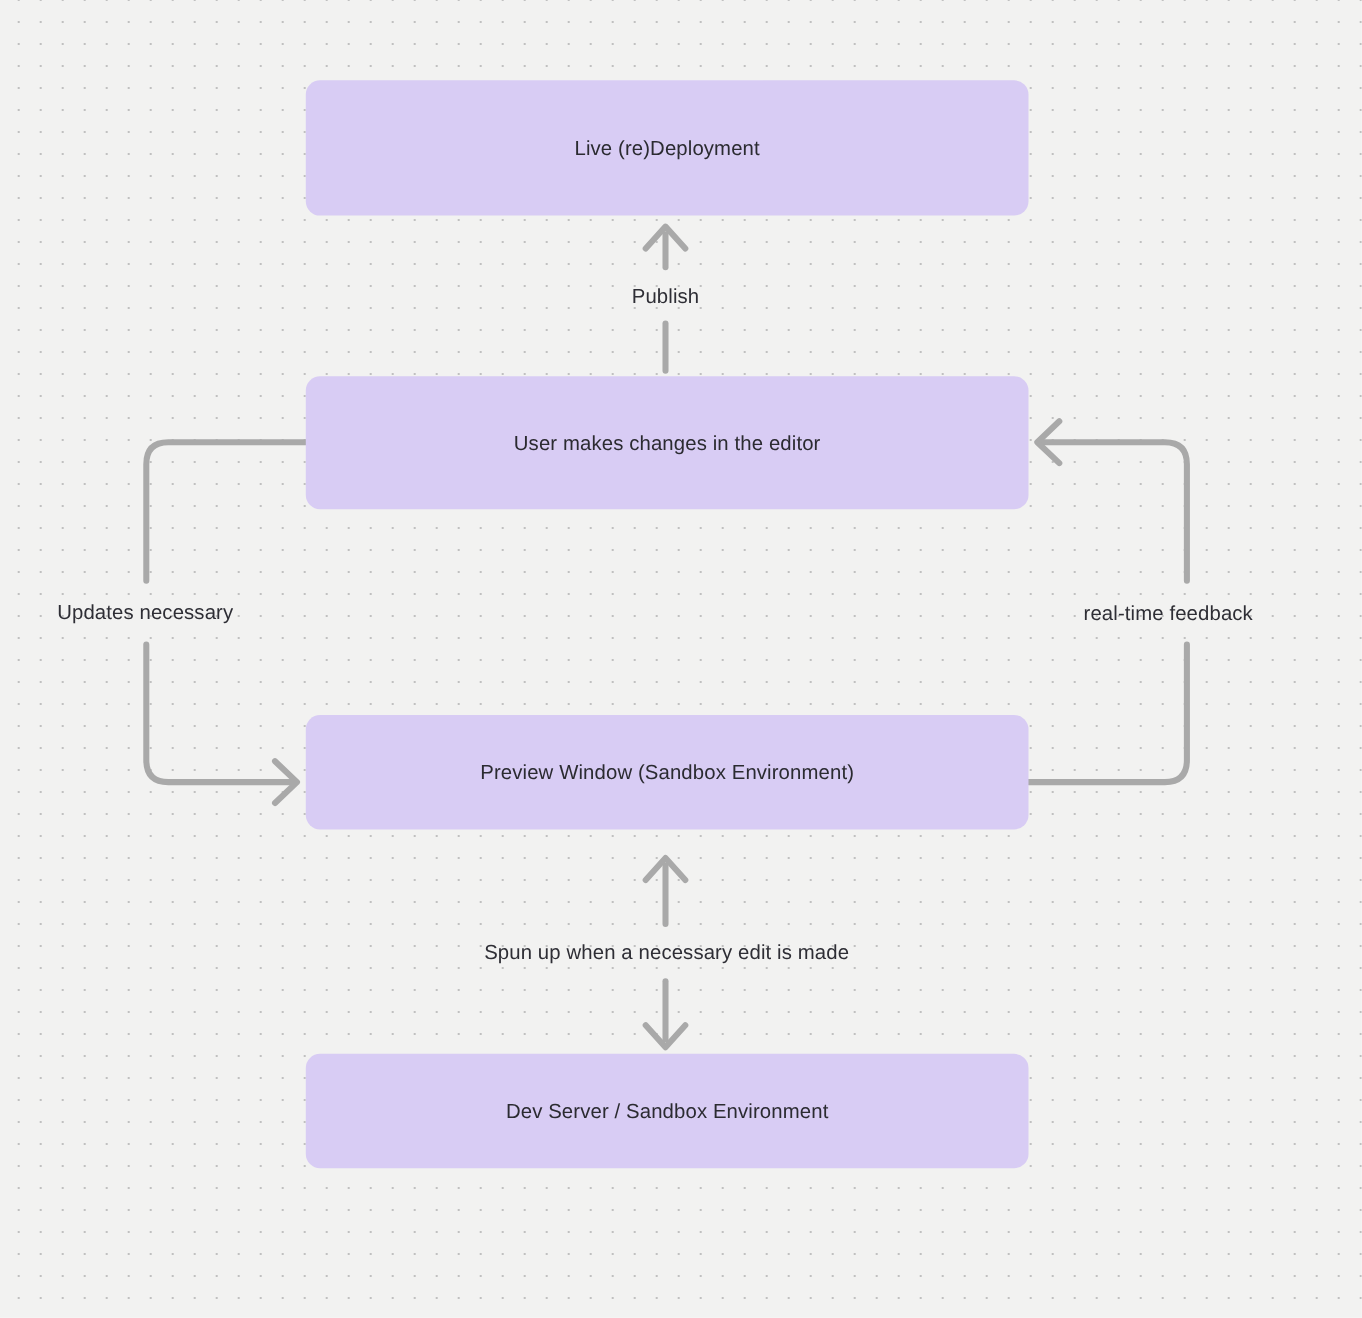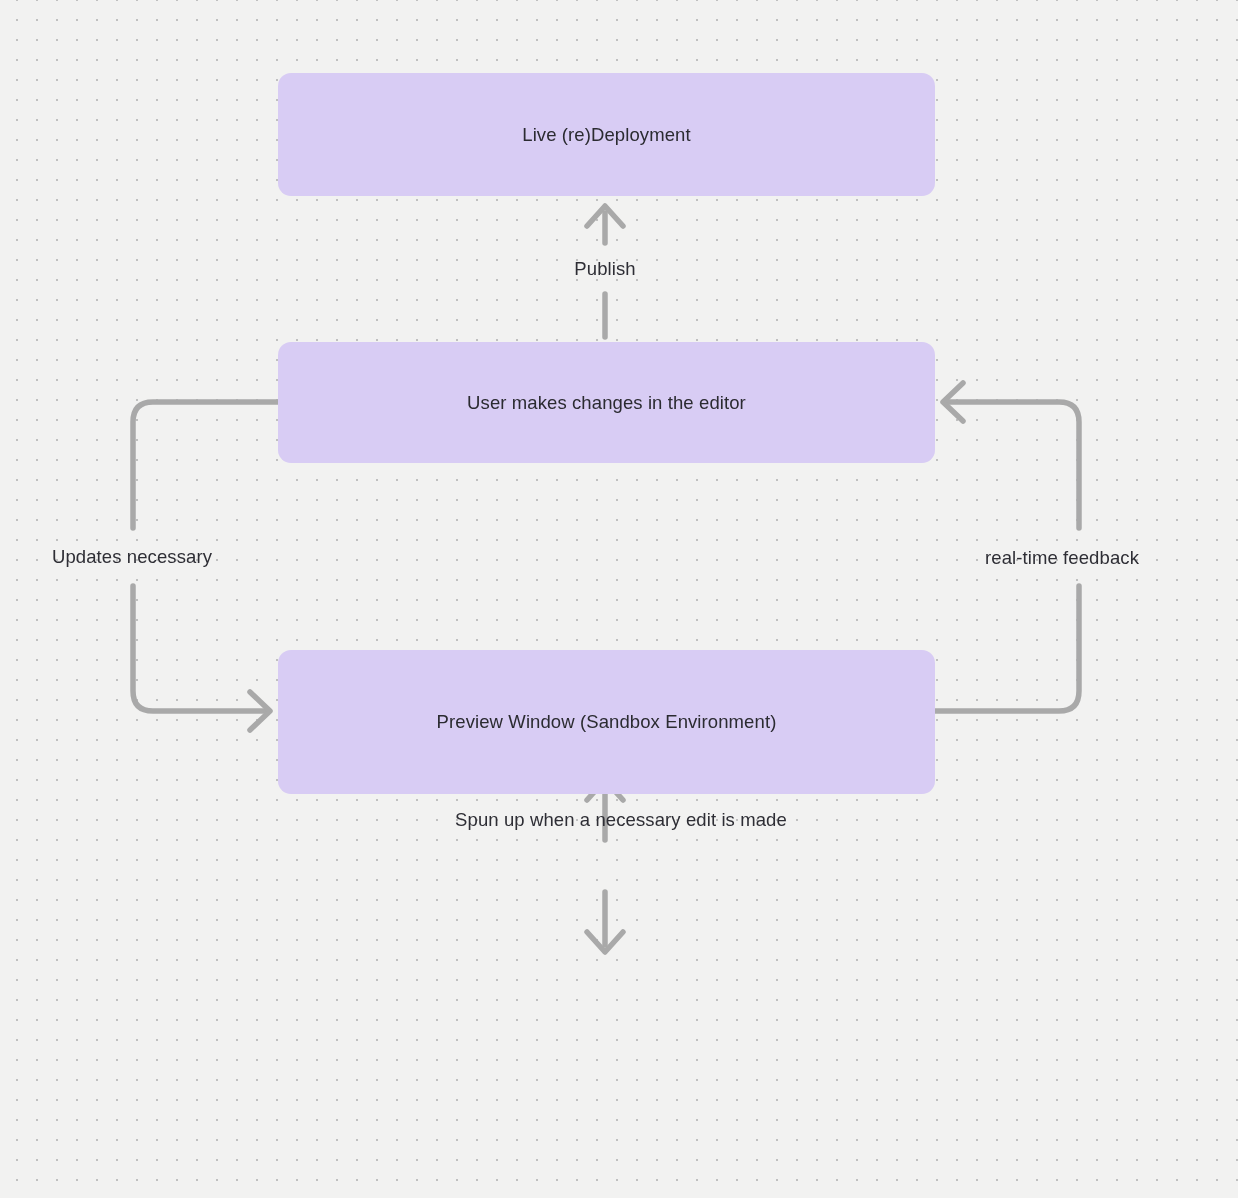--- a/index.html
+++ b/index.html
@@ -30,21 +30,21 @@
     fill: none;
     stroke: #a9a9a9;
     stroke-width: 5.5;
     stroke-linecap: round;
     stroke-linejoin: round;
   }
   .node {
     position: absolute;
     left: 278px;
     width: 657px;
-    height: 144px;
+    height: 104px;
     background: #d8ccf4;
     border-radius: 13px;
     display: flex;
     align-items: center;
     justify-content: center;
     text-align: center;
   }
   .node span {
     font-size: 18.5px;
     letter-spacing: 0.1px;
@@ -59,21 +59,21 @@
     transform: translate(-50%, -50%);
     white-space: nowrap;
     font-size: 18.5px;
     letter-spacing: 0.1px;
     color: #2e2e35;
     text-align: right;
   }
   .label-publish  { left: 605px;  top: 269px; }
   .label-updates  { left: 132px;  top: 557px; }
   .label-feedback { left: 1026px; top: 558px; margin-left: 36px; }
-  .label-spunup   { left: 606px;  top: 820px; margin-left: 15px; }
+  .label-spunup   { left: 606px;  top: 866px; }
 </style>
 </head>
 <body>
 
 <div class="canvas">
 
   <svg class="arrows" viewBox="0 0 1238 1198" xmlns="http://www.w3.org/2000/svg">
 
     <g>
       <path d="M587 226 L605 206 L623 226"></path>
@@ -106,19 +106,22 @@
   </div>
 
   <div class="node node-live">
     <span>Live (re)Deployment</span>
   </div>
 
   <div class="node node-preview">
     <span>Preview Window (Sandbox Environment)</span>
   </div>
 
+  <div class="node node-devserver">
+    <span>Dev Server / Sandbox Environment</span>
+  </div>
 
   <div class="edge-label label-publish">Publish</div>
   <div class="edge-label label-updates">Updates necessary</div>
   <div class="edge-label label-feedback">real-time feedback</div>
   <div class="edge-label label-spunup">Spun up when a necessary edit is made</div>
 
 </div>
 
 </body></html>

